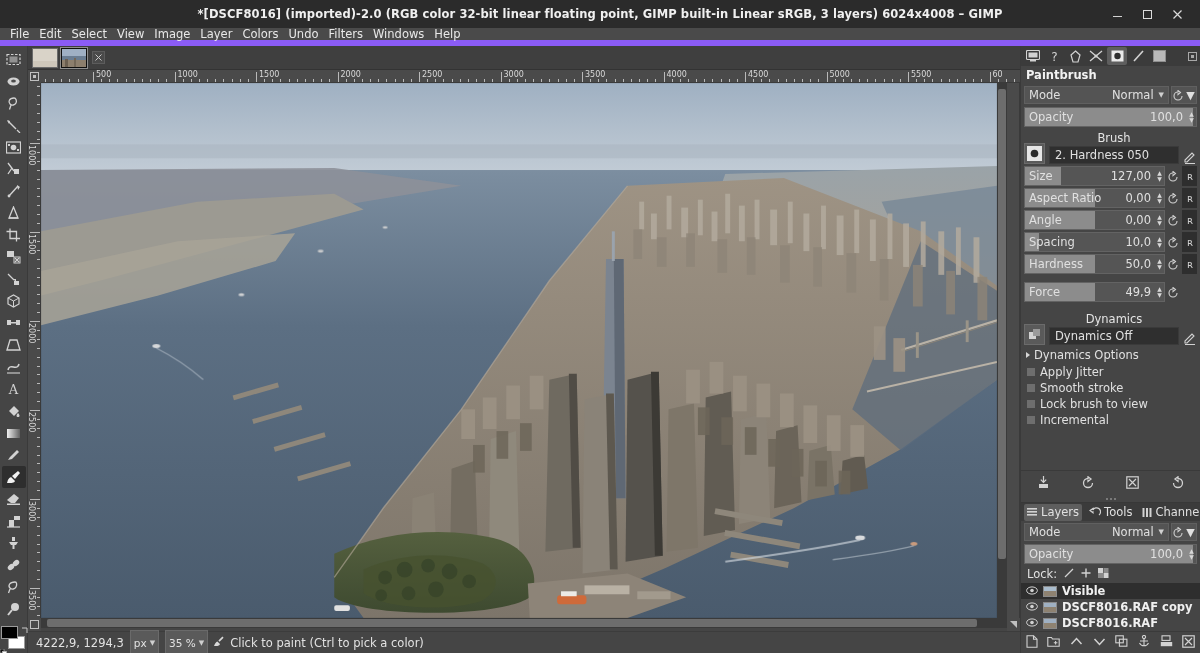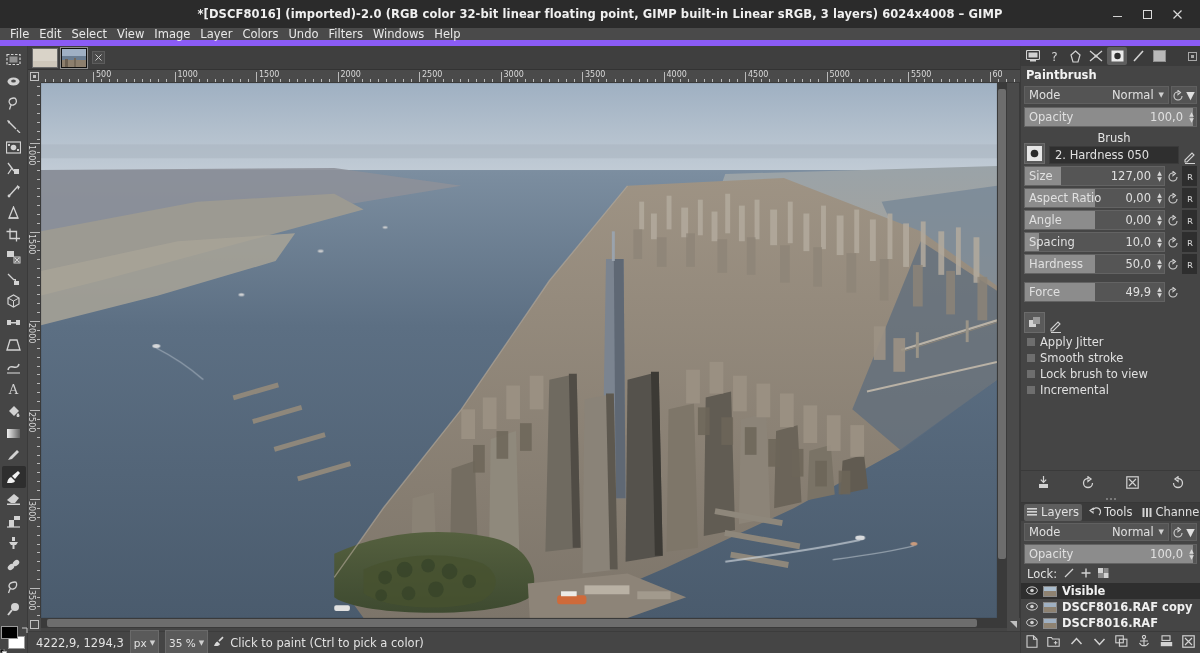--- a/index.html
+++ b/index.html
@@ -1106,28 +1106,36 @@
       <div class="opt-btn"></div>
     </div>
 
     <div class="brush-block">
       <div class="brush-icon">
         <svg width="15" height="15" viewBox="0 0 15 15">
             <rect x="2" y="5" width="7" height="7" fill="#d2d2d2"></rect>
             <rect x="6" y="2" width="7" height="7" fill="#9a9a9a"></rect>
           </svg>
       </div>
+      <div class="brush-right">
+        <div class="brush-caption">Dynamics</div>
+        <div class="brush-name">Dynamics Off</div>
+      </div>
       <div class="brush-edit">
         <svg width="12" height="12" viewBox="0 0 12 12">
             <path d="M1 10 L3 10 L10 3 L8 1 L1 8 Z" fill="none" stroke="#d2d2d2" stroke-width="1.1"></path>
             <path d="M1 11.5 L11 11.5" stroke="#d2d2d2" stroke-width="1"></path>
           </svg>
       </div>
     </div>
 
+    <div class="expander">
+      <span class="tri"></span>
+      <span>Dynamics Options</span>
+    </div>
 
     <div class="check-row">
       <span class="chk"></span>
       <span>Apply Jitter</span>
     </div>
     <div class="check-row">
       <span class="chk"></span>
       <span>Smooth stroke</span>
     </div>
     <div class="check-row">

